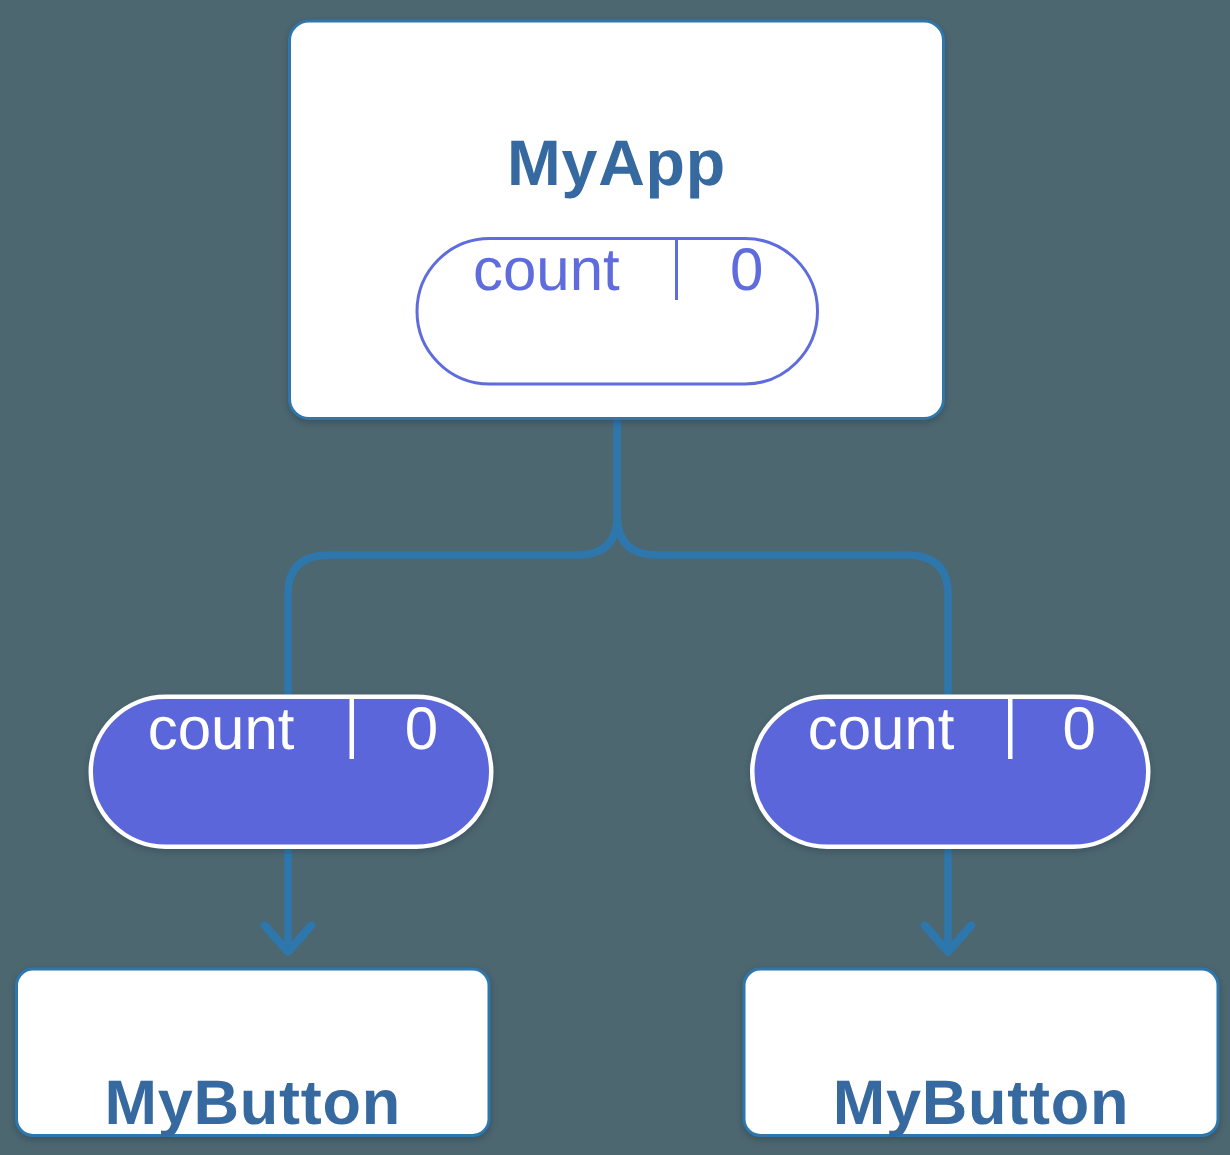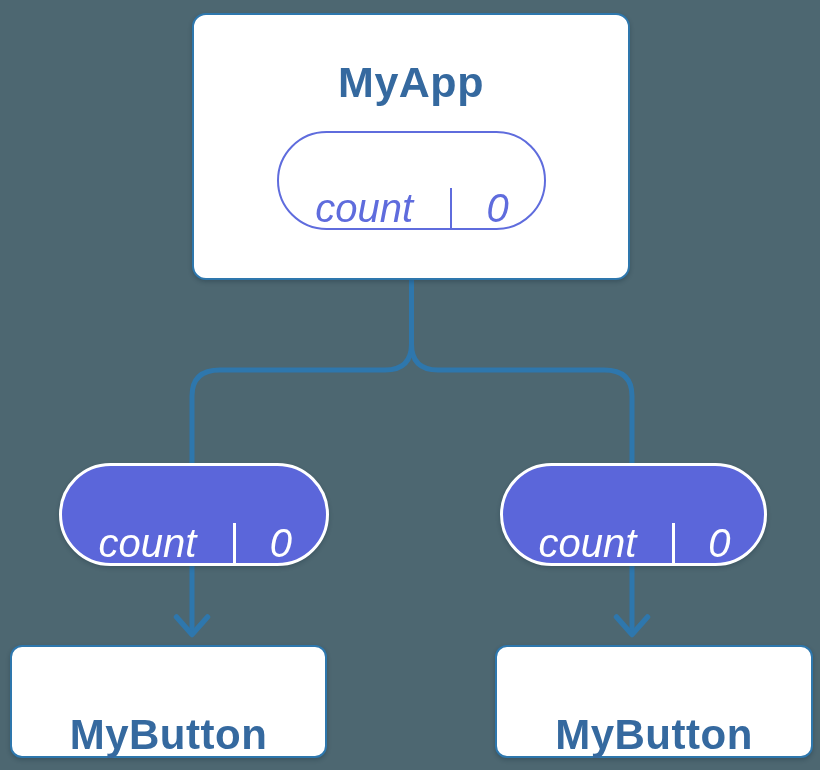--- a/index.html
+++ b/index.html
@@ -19,24 +19,24 @@
     box-shadow:0 2px 4px rgba(15,35,50,0.28);
   }
   .root-card{
     left:192px;top:13px;width:438px;height:267px;border-radius:14px;
     display:flex;flex-direction:column;align-items:center;
   }
   .card-title{
     color:var(--component-label-blue,#35699f);
     font-weight:bold;font-size:43px;line-height:1;letter-spacing:0.5px;
   }
-  .root-card .card-title{margin-top:46px;}
+  .root-card .card-title{margin-top:73px;}
   .pill{
-    display:flex;align-items:flex-end;box-sizing:border-box;z-index:2;
-    border-radius:60px;font-size:40px;line-height:1;overflow:hidden;font-style:italic;
+    display:flex;align-items:flex-start;box-sizing:border-box;z-index:2;
+    border-radius:60px;font-size:40px;line-height:1;overflow:hidden;
   }
   .pill .cell{display:flex;align-items:center;justify-content:center;}
   .pill .key{width:64.7%;}
   .pill .val{flex:1;}
   .pill.outline{
     width:269px;height:99px;margin-top:27px;
     background:var(--card-white,#ffffff);
     border:2.5px solid var(--state-pill-outline-purple,#5f6cdd);
     color:var(--state-pill-outline-purple,#5f6cdd);
   }

